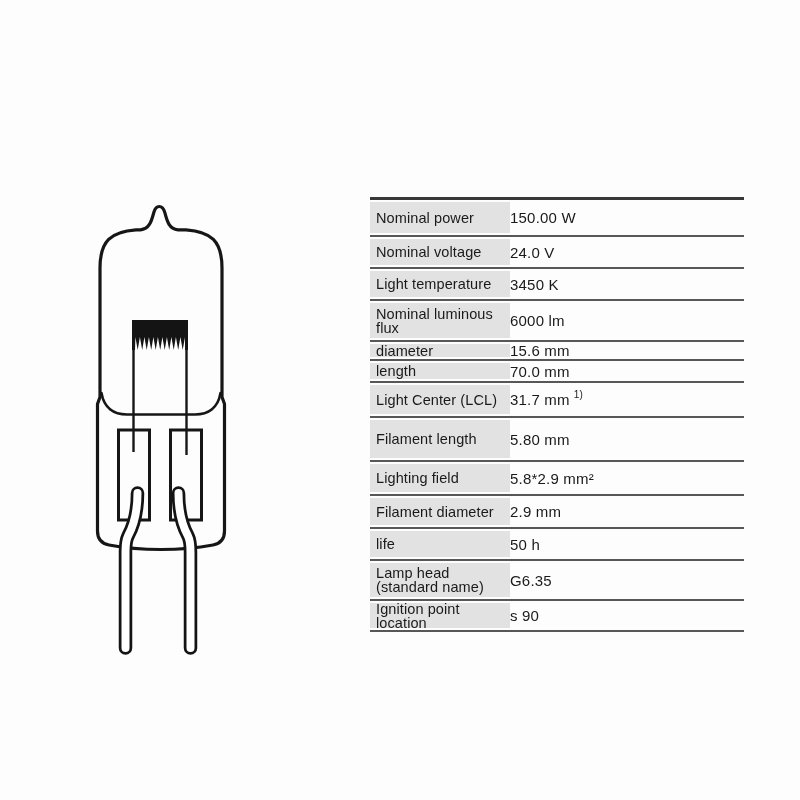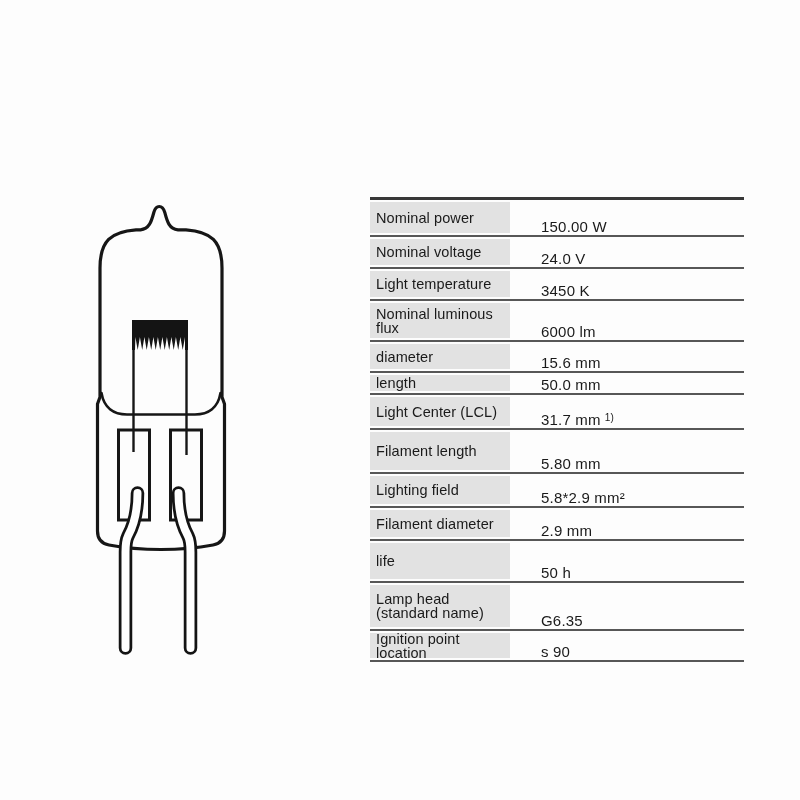--- a/index.html
+++ b/index.html
@@ -13,32 +13,32 @@
   
   .spec-table{
     position:absolute;left:370px;top:197px;width:374px;
     border-top:3px solid #383838;
   }
   .spec-row{
     display:flex;box-sizing:border-box;border-bottom:2px solid #575757;
     align-items:stretch;
   }
   .r0{height:37px}.r1{height:32px}.r2{height:32px}.r3{height:41px}
-  .r4{height:31px}.r5{height:22px}.r6{height:35px}.r7{height:44px}
-  .r8{height:34px}.r9{height:33px}.r10{height:42px}.r11{height:48px}
+  .r4{height:19px}.r5{height:22px}.r6{height:35px}.r7{height:44px}
+  .r8{height:34px}.r9{height:33px}.r10{height:32px}.r11{height:40px}
   .r12{height:31px}
   .spec-label{
     width:140px;box-sizing:border-box;background:#e2e2e2;
     margin:2px 0;padding-left:6px;
     display:flex;align-items:center;
     font-size:14.5px;line-height:14px;white-space:pre-line;
     letter-spacing:0.1px;
   }
   .spec-value{
-    flex:1;display:flex;align-items:flex-end;padding-left:31px;
+    flex:1;display:flex;align-items:center;
     font-size:15px;letter-spacing:0.2px;
   }
   .spec-value sup{
     font-size:10px;position:relative;top:-5px;margin-left:4px;
   }
 </style>
 </head>
 <body>
 
 <div class="lamp-wrap">
@@ -110,21 +110,21 @@
   <div class="spec-row r4">
     <div class="spec-label">diameter</div>
     <div class="spec-value">
         <span>15.6 mm</span>
         <sup></sup>
       </div>
   </div>
   <div class="spec-row r5">
     <div class="spec-label">length</div>
     <div class="spec-value">
-        <span>50.0 mm</span>
+        <span>70.0 mm</span>
         <sup></sup>
       </div>
   </div>
   <div class="spec-row r6">
     <div class="spec-label">Light Center (LCL)</div>
     <div class="spec-value">
         <span>31.7 mm</span>
         <sup>1)</sup>
       </div>
   </div>

